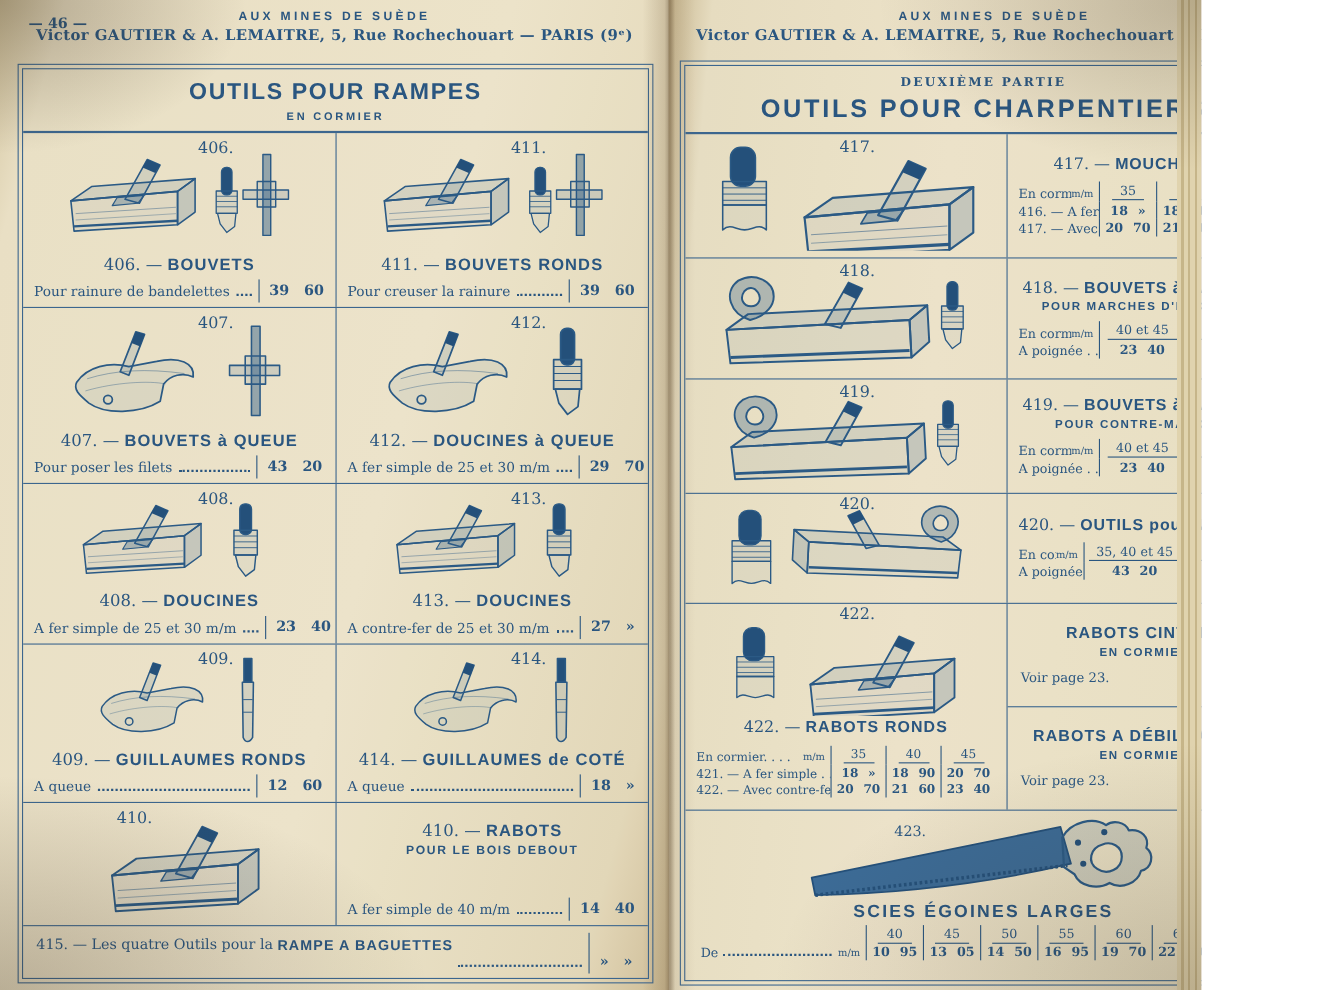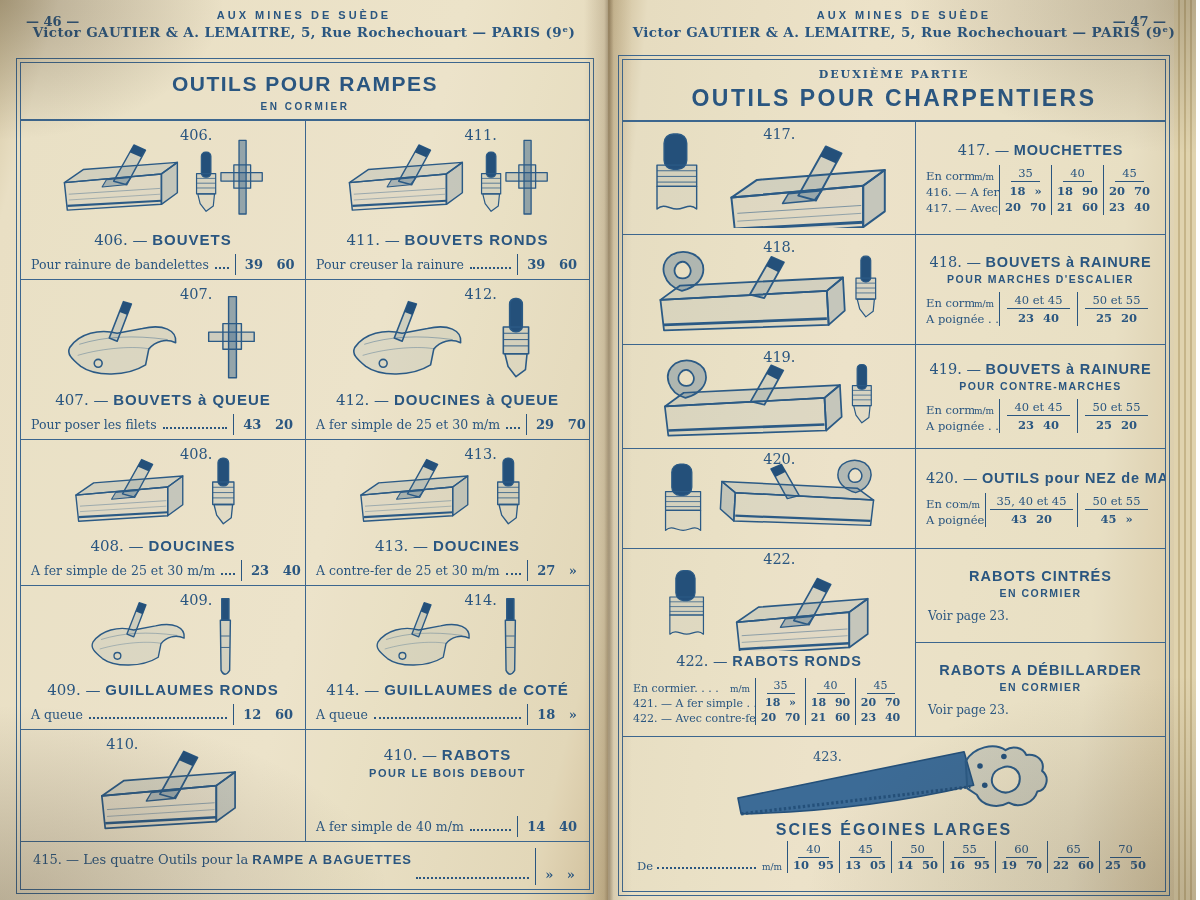--- a/index.html
+++ b/index.html
@@ -1,16 +1,16 @@
 <!DOCTYPE html>
 <html><head>
 <meta charset="utf-8">
 <style>
   html,body{margin:0;padding:0;}
-  .stage{position:relative;width:1196px;height:900px;background:#8f7a5c;overflow:hidden;
+  .stage{position:relative;width:1092px;height:900px;background:#8f7a5c;overflow:hidden;
          font-family:"DejaVu Serif",serif;color:#2a5680;}
   .page{position:absolute;top:0;height:900px;}
   .page-left{left:0;width:608px;
     background:linear-gradient(105deg,#d3c5a0 0%,#e9dfc4 7%,#ece3c9 55%,#e2d6b6 90%,#cdbc96 100%);}
   .page-right{left:608px;width:592px;
     background:linear-gradient(95deg,#c9b892 0%,#e6dcc0 6%,#ece2c8 40%,#e8dec2 80%,#d6c7a2 96%,#b5a17a 100%);}
   .gutter{position:absolute;left:584px;top:0;width:48px;height:900px;pointer-events:none;
     background:linear-gradient(90deg,rgba(110,85,50,0) 0%,rgba(110,85,50,0.22) 42%,rgba(80,58,30,0.45) 52%,rgba(110,85,50,0.12) 62%,rgba(110,85,50,0) 100%);}
   .edge-stack{position:absolute;right:0;top:0;width:22px;height:900px;
     background:repeating-linear-gradient(90deg,#e0d3ae 0 4px,#c6b589 4px 6px);}

